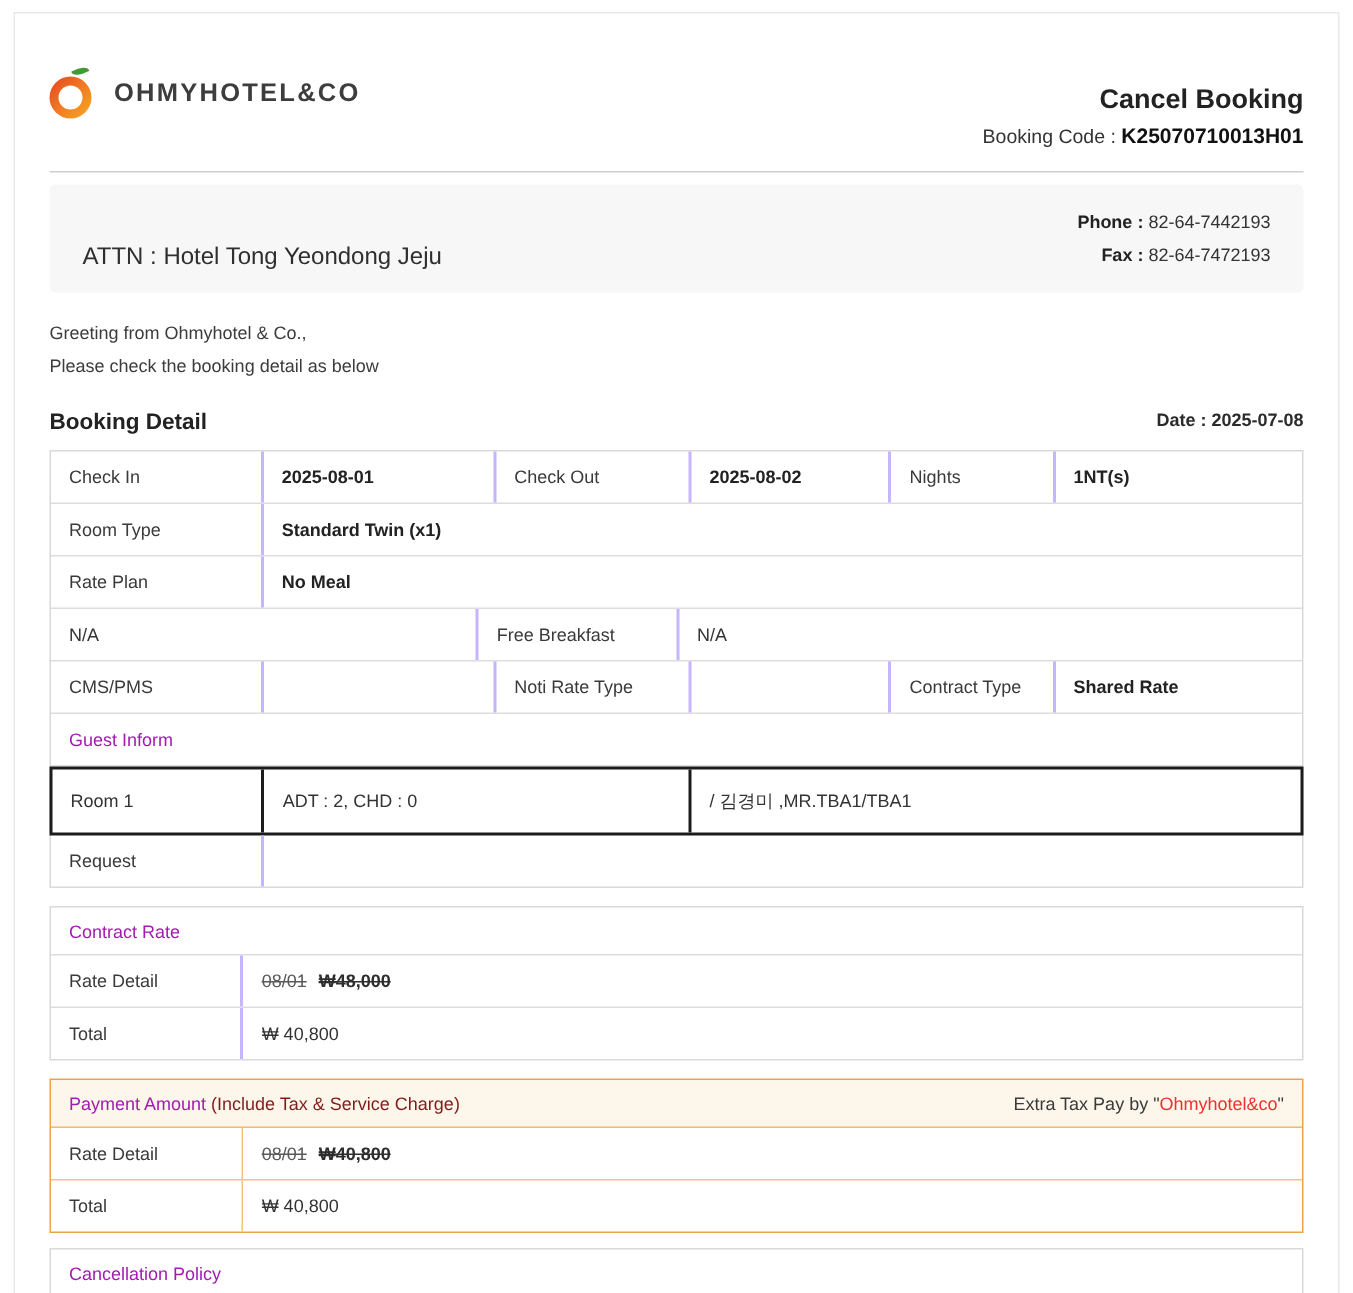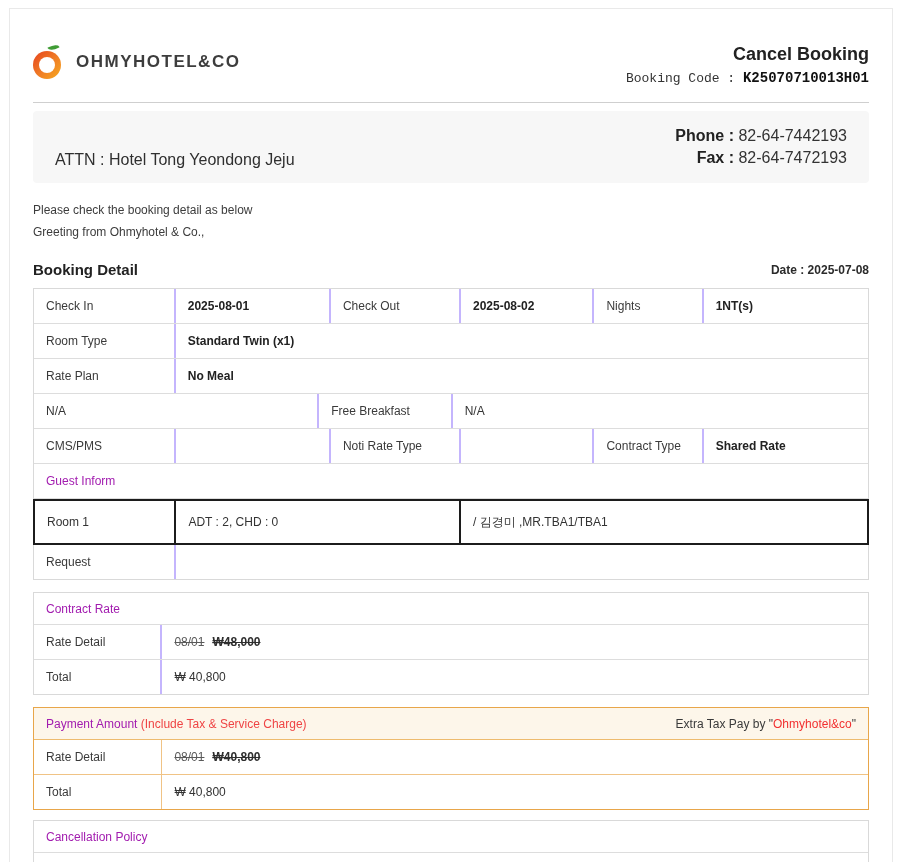--- a/index.html
+++ b/index.html
@@ -12,37 +12,37 @@
   .top { display:flex; justify-content:space-between; align-items:flex-start; }
   .logo { display:flex; align-items:center; gap:9px; margin-top:8px; }
   .logo-mark { position:relative; width:34px; height:34px; }
   .logo-ring { position:absolute; left:0; top:6px; width:28px; height:28px; border-radius:50%;
     background:linear-gradient(135deg,#e84e1f 10%,#f07f26 55%,#f6a61f 95%); }
   .logo-ring::after { content:""; position:absolute; left:6px; top:6px; width:16px; height:16px;
     border-radius:50%; background:#fff; }
   .logo-leaf { position:absolute; left:15px; top:0; width:11px; height:5px; border-radius:0 90% 0 90%;
     background:#3f9c35; transform:rotate(-28deg); }
   .logo-text { font-size:17px; font-weight:800; letter-spacing:1.5px; color:#3d3d3d; }
-  .top-right { text-align:right; margin-top:4px; }
+  .top-right { text-align:right; margin-top:16px; }
   .cancel-title { font-size:18px; font-weight:700; color:#222; line-height:26px; }
-  .bcode { font-size:13px; color:#333; margin-top:3px;font-family:Liberation Mono, monospace; }
+  .bcode { font-size:13px; color:#333; margin-top:3px; }
   .bcode b { color:#111; font-size:14px; }
 
   .hr { border-top:1px solid #cfcfcf; margin-top:16px; }
 
   
   .attn { background:#f7f7f7; border-radius:4px; margin-top:8px; padding:14px 22px;
     display:flex; justify-content:space-between; align-items:flex-end; min-height:70px; }
   .attn-title { font-size:16px; color:#2f2f2f; }
-  .attn-contacts { text-align:right; font-size:16px; color:#333; line-height:22px; }
+  .attn-contacts { text-align:right; font-size:12px; color:#333; line-height:22px; }
   .attn-contacts b { color:#222; }
 
   .greet { margin-top:16px; font-size:12px; color:#3c3c3c; line-height:22px; }
 
-  .bd-head { display:flex; justify-content:space-between; align-items:center; margin-top:18px;gap:32px; }
+  .bd-head { display:flex; justify-content:space-between; align-items:flex-start; margin-top:18px;gap:32px; }
   .bd-title { font-size:15px; font-weight:700; color:#222; }
   .bd-date { font-size:12px; font-weight:700; color:#2b2b2b; }
 
   
   .tbl { border:1px solid #d9d9d9; margin-top:10px; font-size:12px; }
   .row { display:flex; border-bottom:1px solid #ddd; }
   .row:last-child { border-bottom:none;justify-content:flex-end; }
   .cell { border-right:2px solid #c4b5fd; padding:0 12px; min-height:34px;
     display:flex; align-items:center; }
   .cell:last-child { border-right:none; }
@@ -65,21 +65,21 @@
   .strike-date { color:#5a5a5a; text-decoration:line-through; margin-right:8px; }
   .strike-amt { color:#2e2e2e; font-weight:700; text-decoration:line-through; }
 
   .pay { border:1px solid #e8a64a; margin-top:12px; font-size:12px; }
   .pay .row { border-bottom:1px solid #f0c385; }
   .pay .row:last-child { border-bottom:none; }
   .pay .cell { border-right:1px solid #f0c385; }
   .pay .cell:last-child { border-right:none; }
   .pay-head { background:#fdf6ea; border-bottom:1px solid #eebb6e !important;
     display:flex; justify-content:space-between; align-items:center; padding:8px 12px; min-height:32px; }
-  .pay-head .sub { font-weight:400; color:#ef4444; }
+  .pay-head .sub { font-weight:400; color:#7f1d1d; }
   .extra-tax { color:#3a3a3a; }
   .red { color:#f23030; }
 
   .cxl-body { padding:8px 12px 20px 12px; font-size:12px; line-height:23px; color:#3a3a3a; }
 </style>
 </head>
 <body>
 
 <div class="page">
 
@@ -101,22 +101,22 @@
 
   <div class="attn">
     <div class="attn-title">ATTN : Hotel Tong Yeondong Jeju</div>
     <div class="attn-contacts">
       <div><b>Phone : </b><span>82-64-7442193</span></div>
       <div><b>Fax : </b><span>82-64-7472193</span></div>
     </div>
   </div>
 
   <div class="greet">
+    <div>Greeting from Ohmyhotel &amp; Co.,</div>
     <div>Please check the booking detail as below</div>
-    <div>Greeting from Ohmyhotel &amp; Co.,</div>
   </div>
 
   <div class="bd-head">
     <div class="bd-title">Booking Detail</div>
     <div class="bd-date">Date : 2025-07-08</div>
   </div>
 
   <div class="tbl">
     <div class="row">
       <div class="cell c1 lab">Check In</div>

